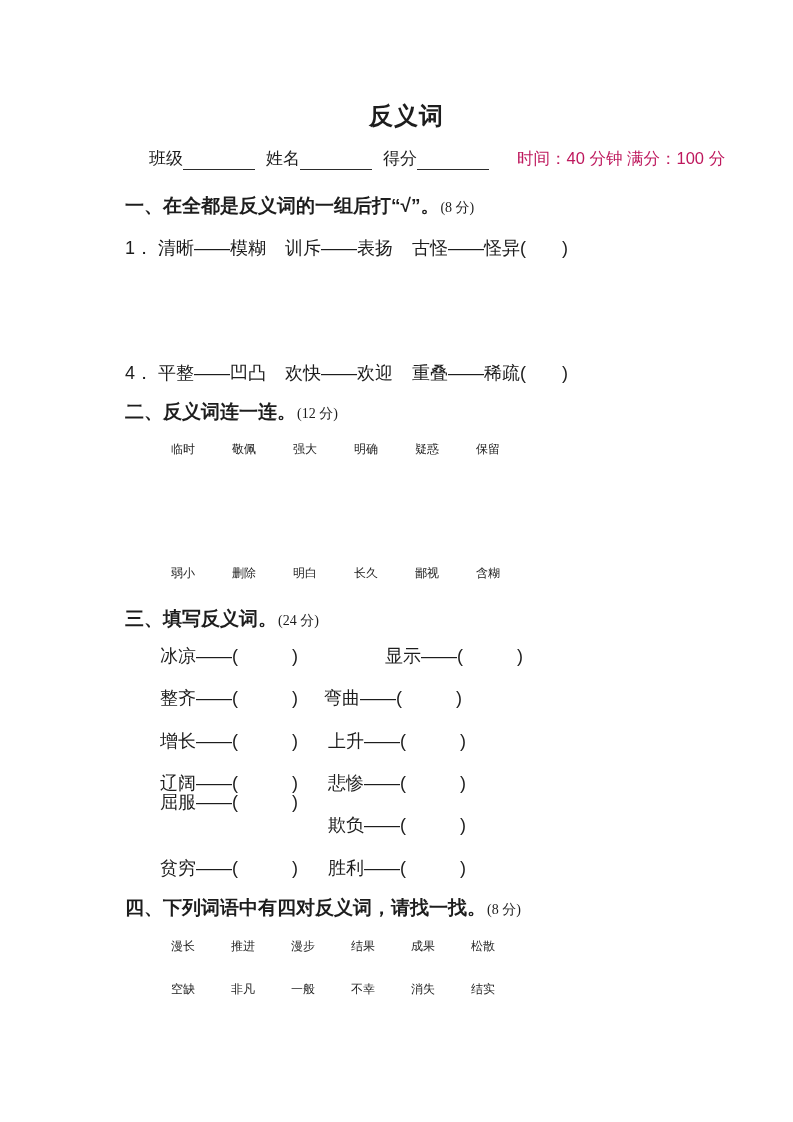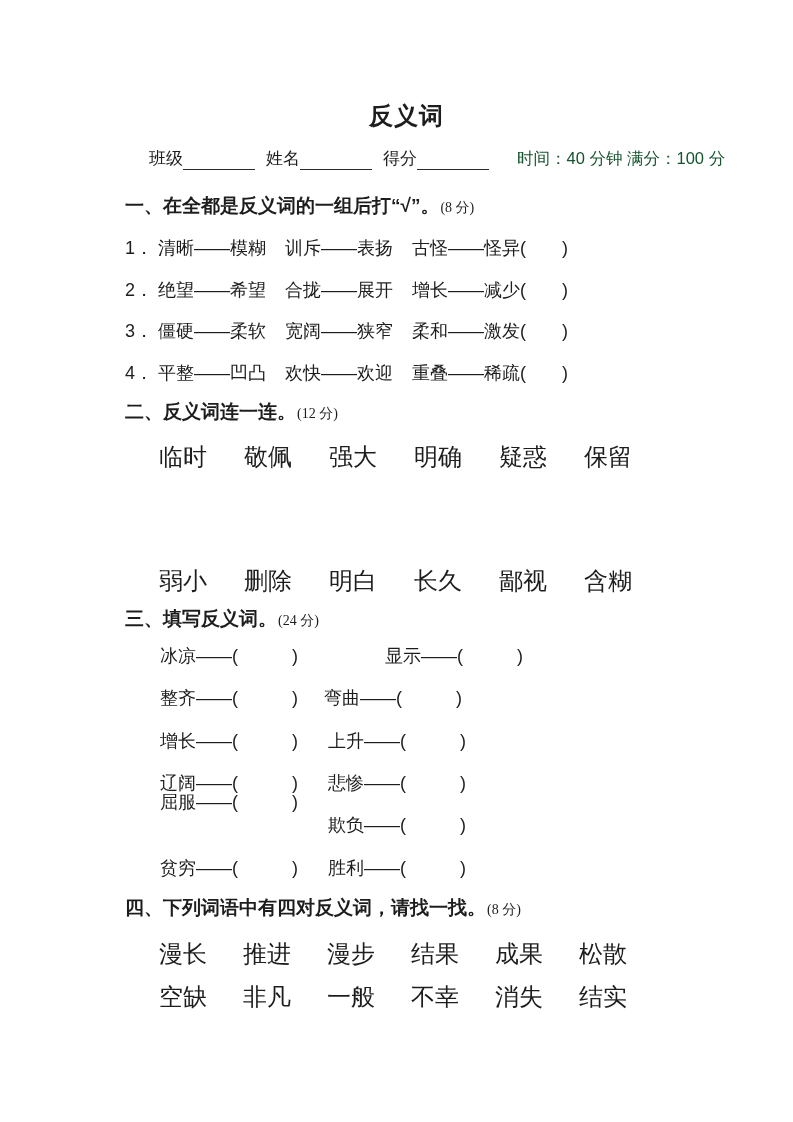--- a/index.html
+++ b/index.html
@@ -57,23 +57,23 @@
     left: 115px;
     font-size: 18px; white-space: nowrap;
   }
   .s1-item .num { margin-right: 5px; }
   .s1-item .pair { margin-right: 19px; }
   .s1-item .pair-last { margin-right: 0; }
   .answer-blank { white-space: pre; }
 
   
   .word-row {
-    left: 149px;
+    left: 161px;
     display: flex; gap: 37px;
-    font-size: 24px; white-space: nowrap;
+    font-size: 12px; white-space: nowrap;
   }
   .kai-row {
     font-family: "Liberation Serif", serif;
     gap: 36px;
   }
 
   
   .s3-cell {
     font-size: 18px; white-space: pre;
   }
@@ -91,35 +91,29 @@
         <span class="blank-line"></span>
       </span>
     <span class="field">
         <span>姓名</span>
         <span class="blank-line"></span>
       </span>
     <span class="field">
         <span>得分</span>
         <span class="blank-line"></span>
       </span>
-    <span class="time-info" style="color: #14532d;">时间：40 分钟 满分：100 分</span>
+    <span class="time-info" style="color: #be185d;">时间：40 分钟 满分：100 分</span>
   </div>
 
   <div class="abs sec-heading" style="top:193px">
     <span>一、在全都是反义词的一组后打“√”。</span><span class="points">(8 分)</span>
   </div>
 
   <div class="abs s1-item" style="top:236px">
     <span class="num">1．</span><span class="pair">清晰——模糊</span><span class="pair">训斥——表扬</span><span class="pair pair-last">古怪——怪异</span><span class="answer-blank">(　　)</span>
-  </div>
-  <div class="abs s1-item" style="top:278px">
-    <span class="num">2．</span><span class="pair">绝望——希望</span><span class="pair">合拢——展开</span><span class="pair pair-last">增长——减少</span><span class="answer-blank">(　　)</span>
-  </div>
-  <div class="abs s1-item" style="top:319px">
-    <span class="num">3．</span><span class="pair">僵硬——柔软</span><span class="pair">宽阔——狭窄</span><span class="pair pair-last">柔和——激发</span><span class="answer-blank">(　　)</span>
   </div>
   <div class="abs s1-item" style="top:361px">
     <span class="num">4．</span><span class="pair">平整——凹凸</span><span class="pair">欢快——欢迎</span><span class="pair pair-last">重叠——稀疏</span><span class="answer-blank">(　　)</span>
   </div>
 
   <div class="abs sec-heading" style="top:399px">
     <span>二、反义词连一连。</span><span class="points">(12 分)</span>
   </div>
 
   <div class="abs word-row" style="top:441px">

